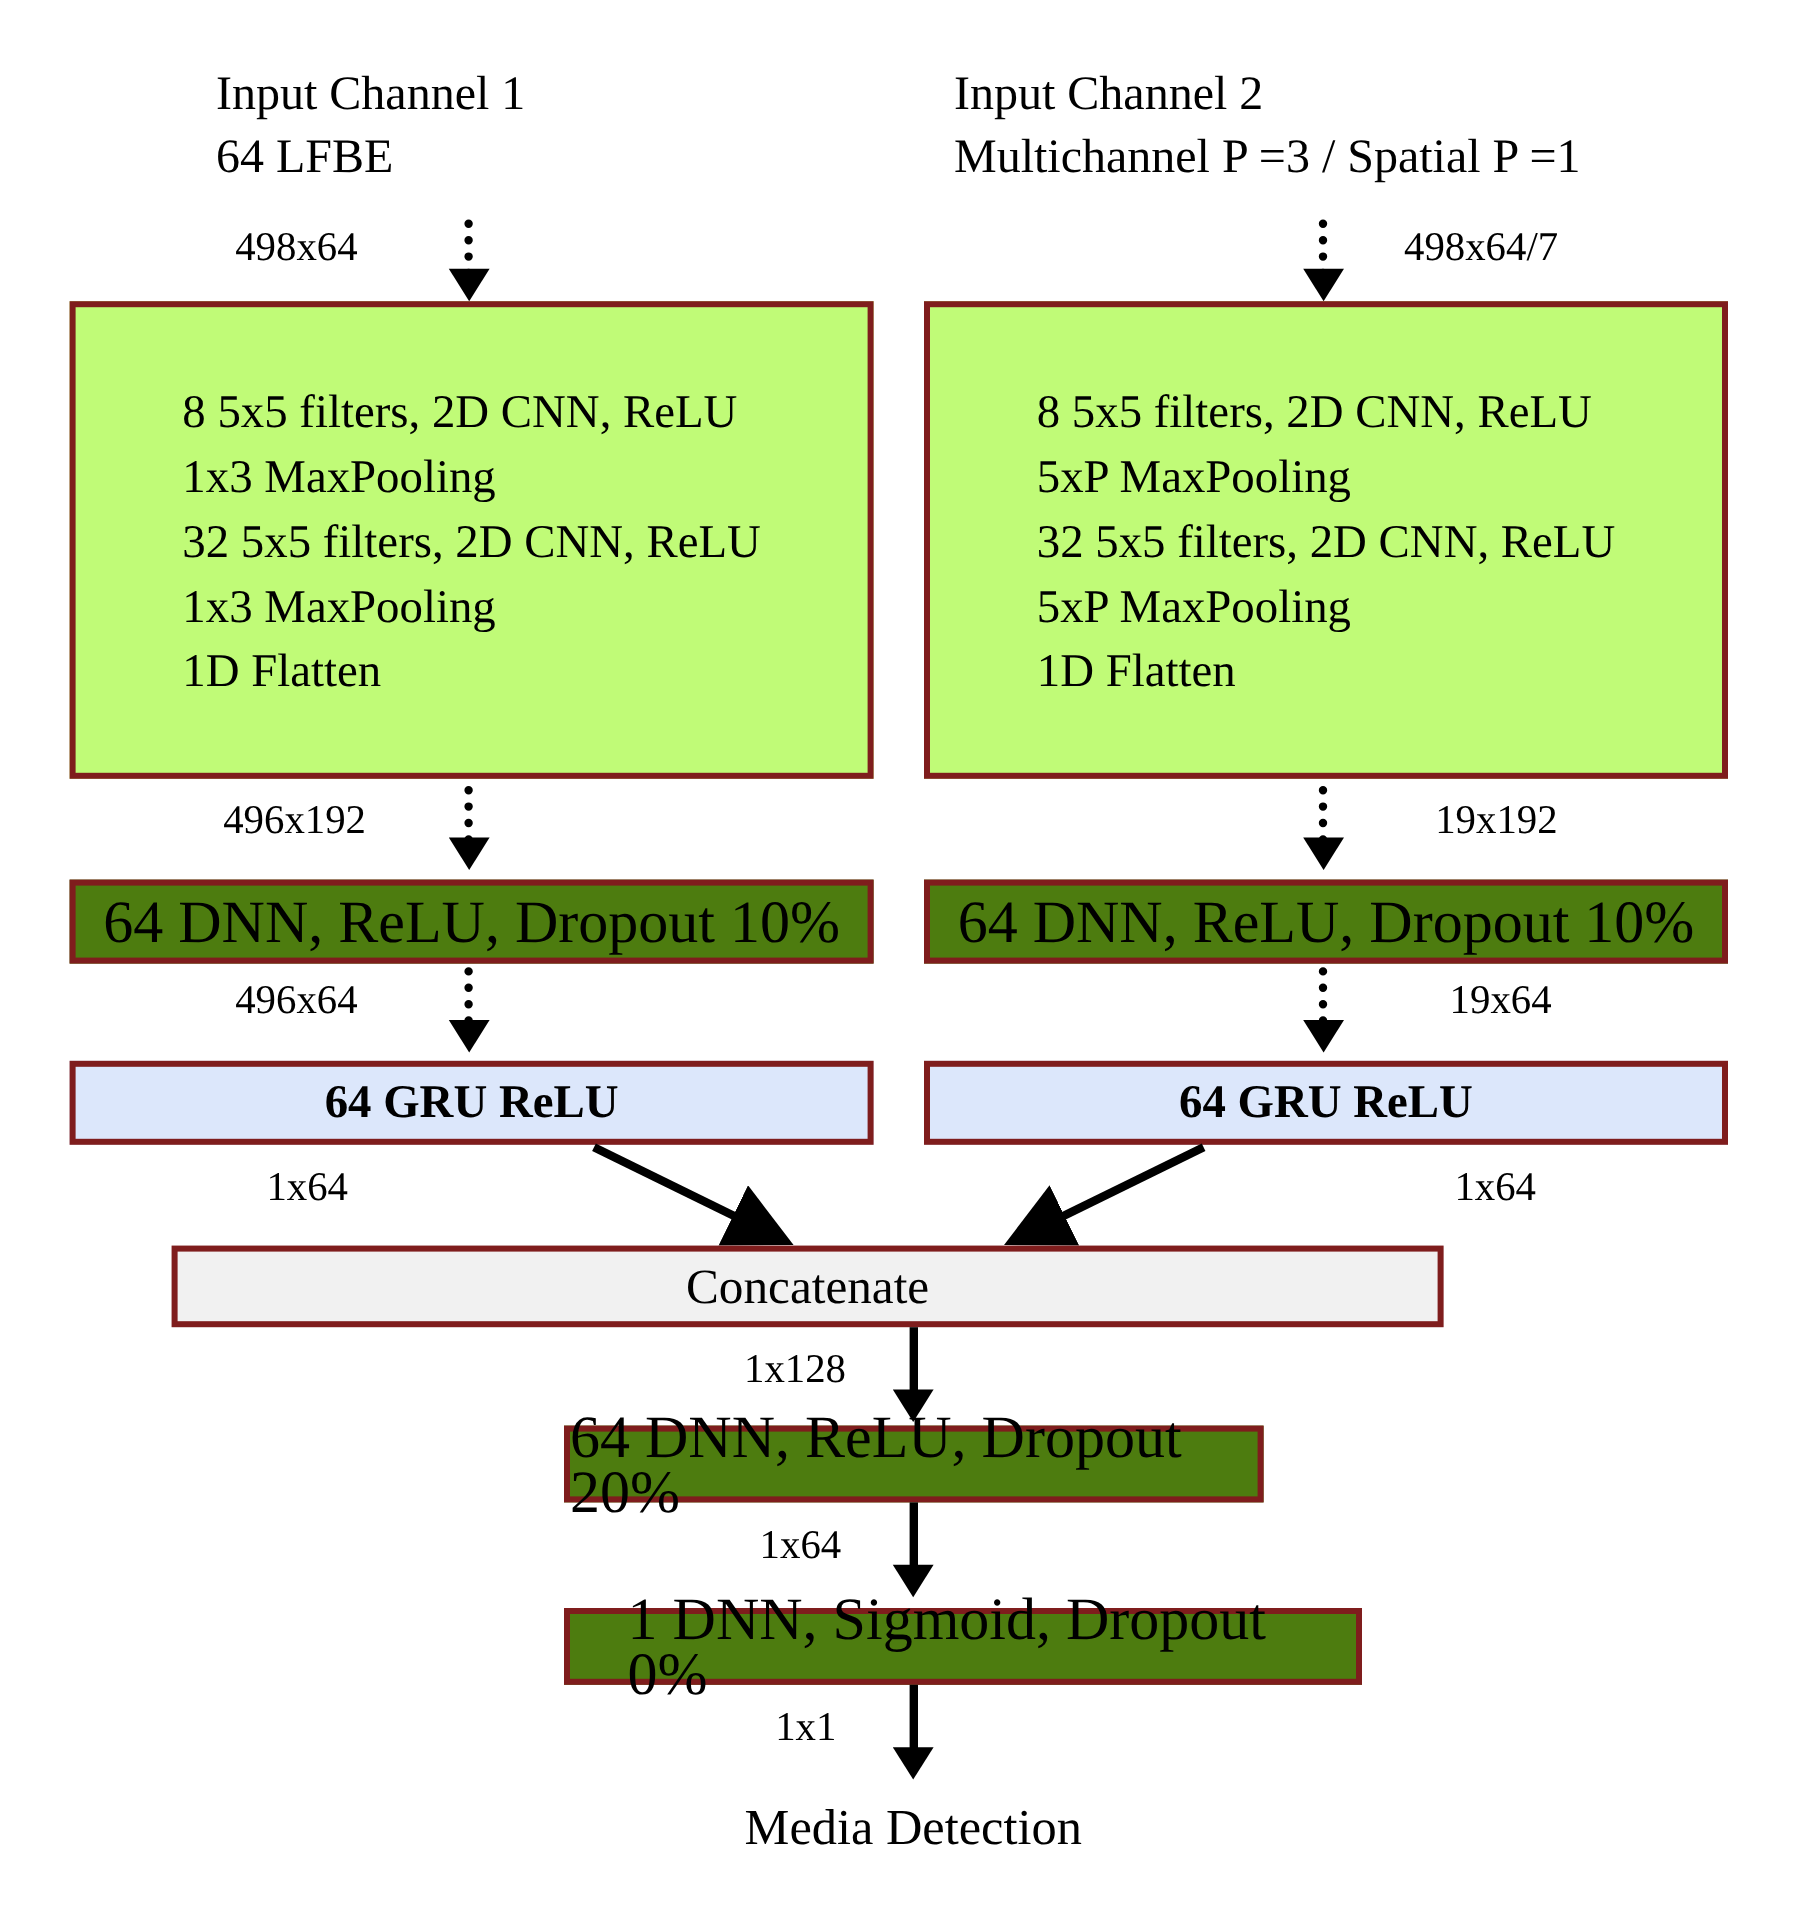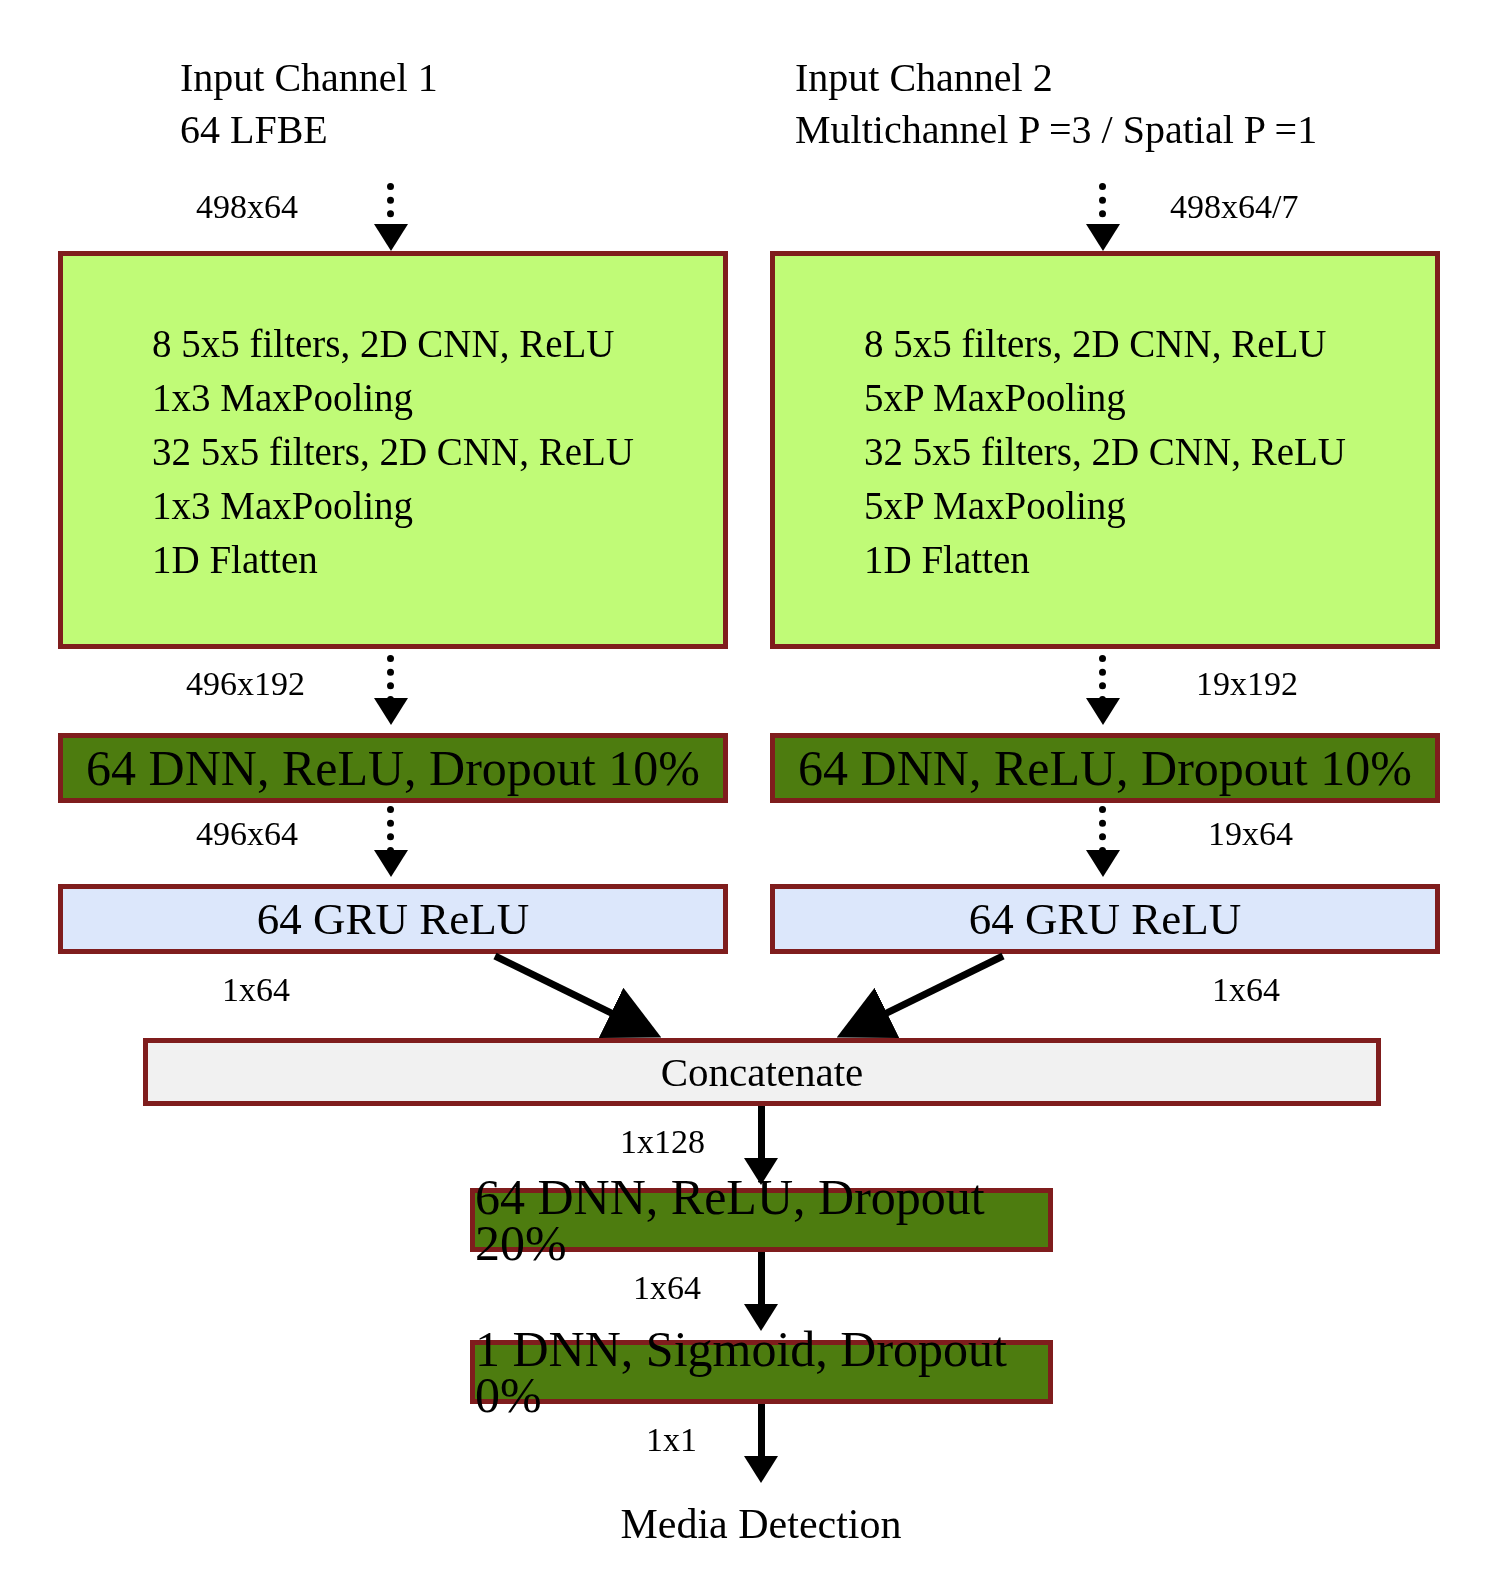--- a/index.html
+++ b/index.html
@@ -53,22 +53,23 @@
     line-height: 54px;
     padding-top: 4px;
   }
   .box-gray {
     background: #4d7c0f;
     font-size: 50px;
     line-height: 46px;
   }
   .box-blue {
     background: #dce7fb;
-    font-size: 45px;
+    font-size: 39px;
     line-height: 46px;
+    font-weight: bold;
   }
   .box-light {
     background: #f1f1f1;
     font-size: 41px;
     line-height: 46px;
   }
   .box-lines { white-space: pre-line; }
   .stem-dotted {
     position: absolute;
     width: 0;
@@ -169,37 +170,37 @@
         <path d="M0,0 L8,4 L0,8 z" fill="#000000"></path>
       </marker>
     </defs>
     <line x1="495" y1="6" x2="650" y2="82" stroke="#000000" stroke-width="7" marker-end="url(#ah)"></line>
     <line x1="1003" y1="6" x2="848" y2="82" stroke="#000000" stroke-width="7" marker-end="url(#ah)"></line>
   </svg>
 
   <div class="abs edge-label" style="left:222px; top:968px;">1x64</div>
   <div class="abs edge-label" style="left:1212px; top:968px;">1x64</div>
 
-  <div class="abs box box-light" style="left:143px; top:1038px; width:1238px; height:68px;">Concatenate</div>
+  <div class="abs box box-light" style="left:143px; top:1038px; width:1060px; height:68px;">Concatenate</div>
 
   <div class="abs">
     <div class="stem-solid" style="left:758px; top:1106px; height:58px;"></div>
     <div class="arrowhead" style="left:744px; top:1158px;"></div>
   </div>
   <div class="abs edge-label" style="left:620px; top:1120px;">1x128</div>
 
   <div class="abs box box-gray" style="left:470px; top:1188px; width:583px; height:64px;">64 DNN, ReLU, Dropout 20%</div>
 
   <div class="abs">
     <div class="stem-solid" style="left:758px; top:1252px; height:58px;"></div>
     <div class="arrowhead" style="left:744px; top:1304px;"></div>
   </div>
   <div class="abs edge-label" style="left:633px; top:1266px;">1x64</div>
 
-  <div class="abs box box-gray" style="left:470px; top:1340px; width:583px; height:64px;">1 DNN, Sigmoid, Dropout 0%</div>
+  <div class="abs box box-gray" style="left:470px; top:1340px; width:665px; height:64px;padding-left:48px;">1 DNN, Sigmoid, Dropout 0%</div>
 
   <div class="abs">
     <div class="stem-solid" style="left:758px; top:1404px; height:58px;"></div>
     <div class="arrowhead" style="left:744px; top:1456px;"></div>
   </div>
   <div class="abs edge-label" style="left:646px; top:1418px;">1x1</div>
 
   <div class="abs outcome" style="left:461px; top:1500px; width:600px;">Media Detection</div>
 
 </div>

